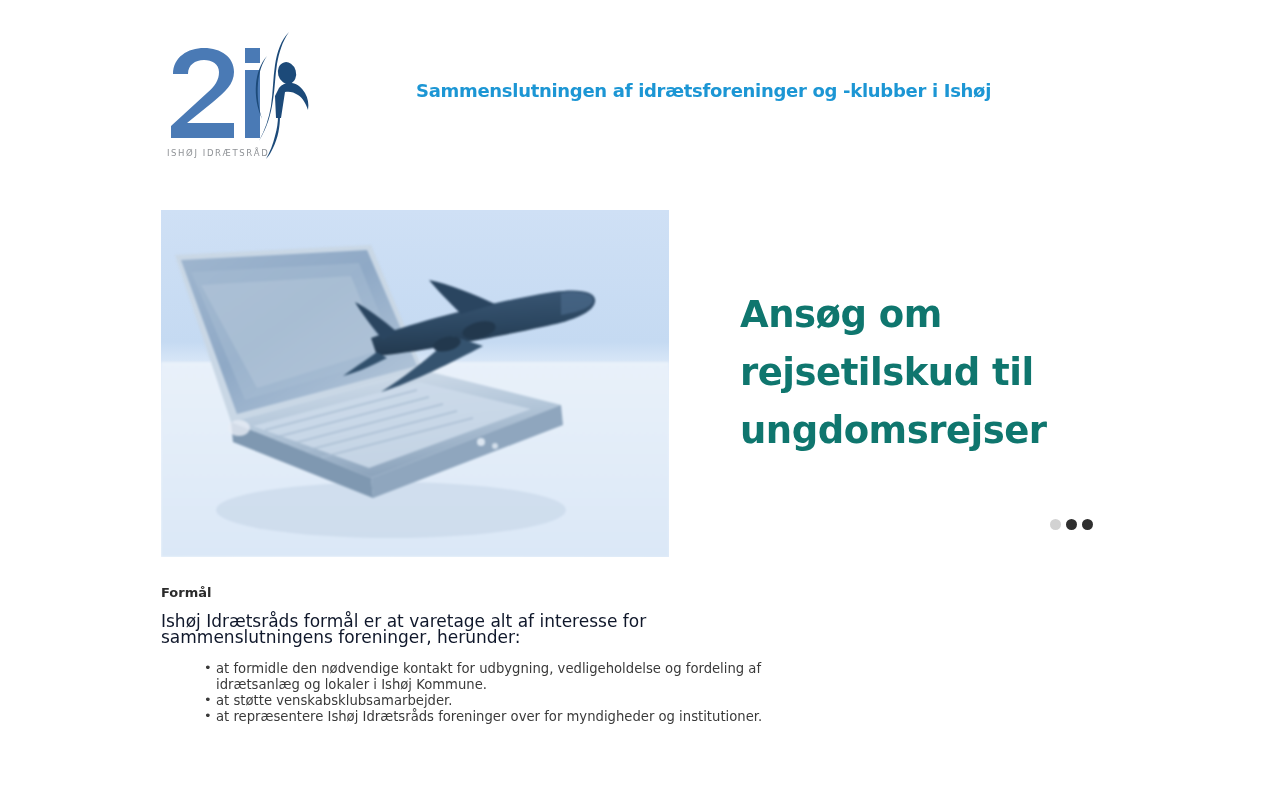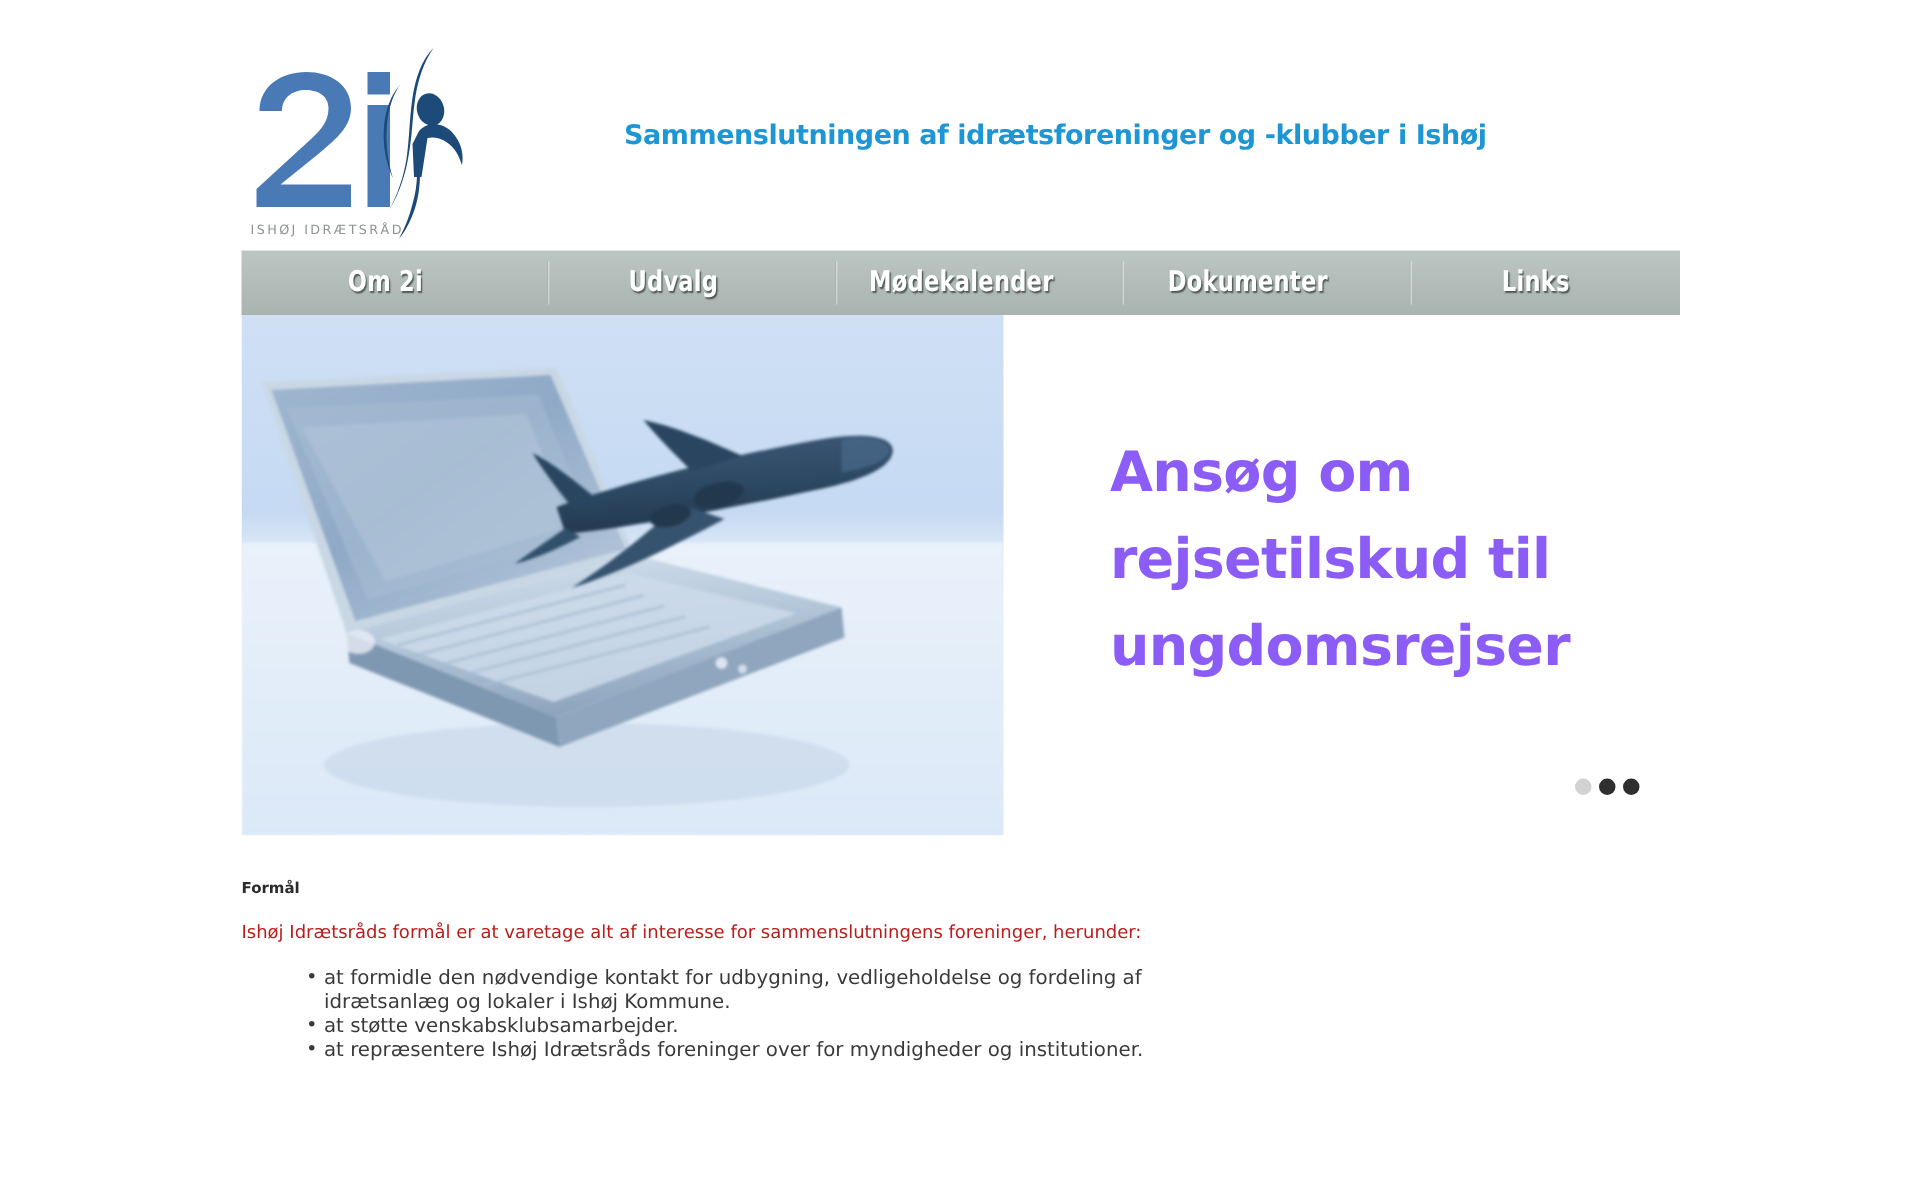--- a/index.html
+++ b/index.html
@@ -126,21 +126,21 @@
 
   .hero-text {
     position: absolute;
     left: 579px;
     top: 76px;
     width: 360px;
     font-family: "DejaVu Sans", "Liberation Sans", sans-serif;
     font-size: 37px;
     line-height: 58px;
     font-weight: bold;
-    color: #8b5cf6;
+    color: #0f766e;
     letter-spacing: -0.5px;
   }
 
   .carousel-dots {
     position: absolute;
     left: 889px;
     top: 309px;
     display: flex;
     gap: 5px;
     align-items: center;
@@ -157,31 +157,31 @@
   
   .content {
     position: absolute;
     left: 161px;
     top: 585px;
     width: 959px;
     color: #333333;
   }
 
   .content-heading {
-    font-size: 10px;
+    font-size: 13px;
     font-weight: bold;
     color: #2b2b2b;
     margin: 0 0 12px 0;
     line-height: 16px;
   }
 
   .content-paragraph {
-    font-size: 12px;
+    font-size: 17px;
     line-height: 16px;
-    color: #b91c1c;
+    color: #0f172a;
     margin: 0 0 12px 0;
     width: 606px;
   }
 
   .content-list {
     list-style: none;
     margin: 16px;
     padding: 0;
     width: 606px;
   }
@@ -234,27 +234,20 @@
                    C109 126, 112 118, 114 110 C116 103, 117 96, 117 90 Z"></path>
         </g>
 
         <text x="6" y="130" font-family="DejaVu Sans, Liberation Sans, sans-serif" font-size="8.5" letter-spacing="1.6" fill="#8f9296">ISHØJ IDRÆTSRÅD</text>
       </svg>
     </div>
 
     <div class="site-tagline">Sammenslutningen af idrætsforeninger og -klubber i Ishøj</div>
   </div>
 
-  <nav class="nav">
-    <div class="nav-item">Om 2i</div>
-    <div class="nav-item">Udvalg</div>
-    <div class="nav-item">Mødekalender</div>
-    <div class="nav-item">Dokumenter</div>
-    <div class="nav-item">Links</div>
-  </nav>
 
   <div class="hero">
 
     <div class="hero-photo">
       <svg width="508" height="347" viewBox="0 0 508 347">
         <defs>
           <linearGradient id="gScreen" x1="0" y1="0" x2="1" y2="1">
             <stop offset="0%" stop-color="#9fb6cf"></stop>
             <stop offset="45%" stop-color="#8fa9c6"></stop>
             <stop offset="100%" stop-color="#b9cbdd"></stop>

